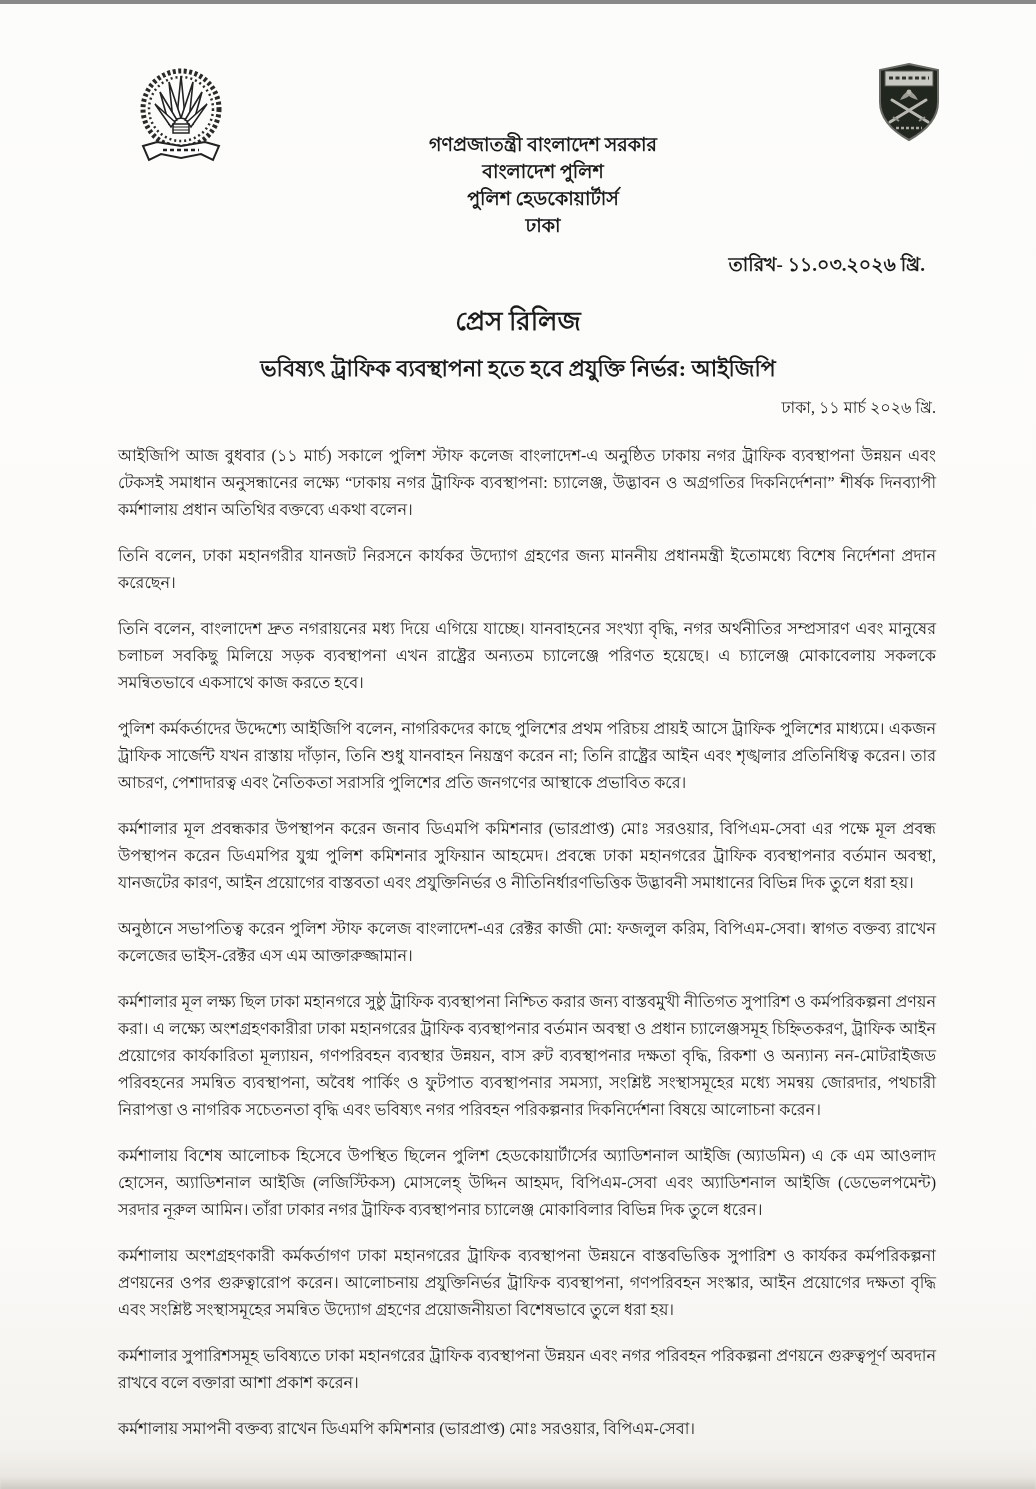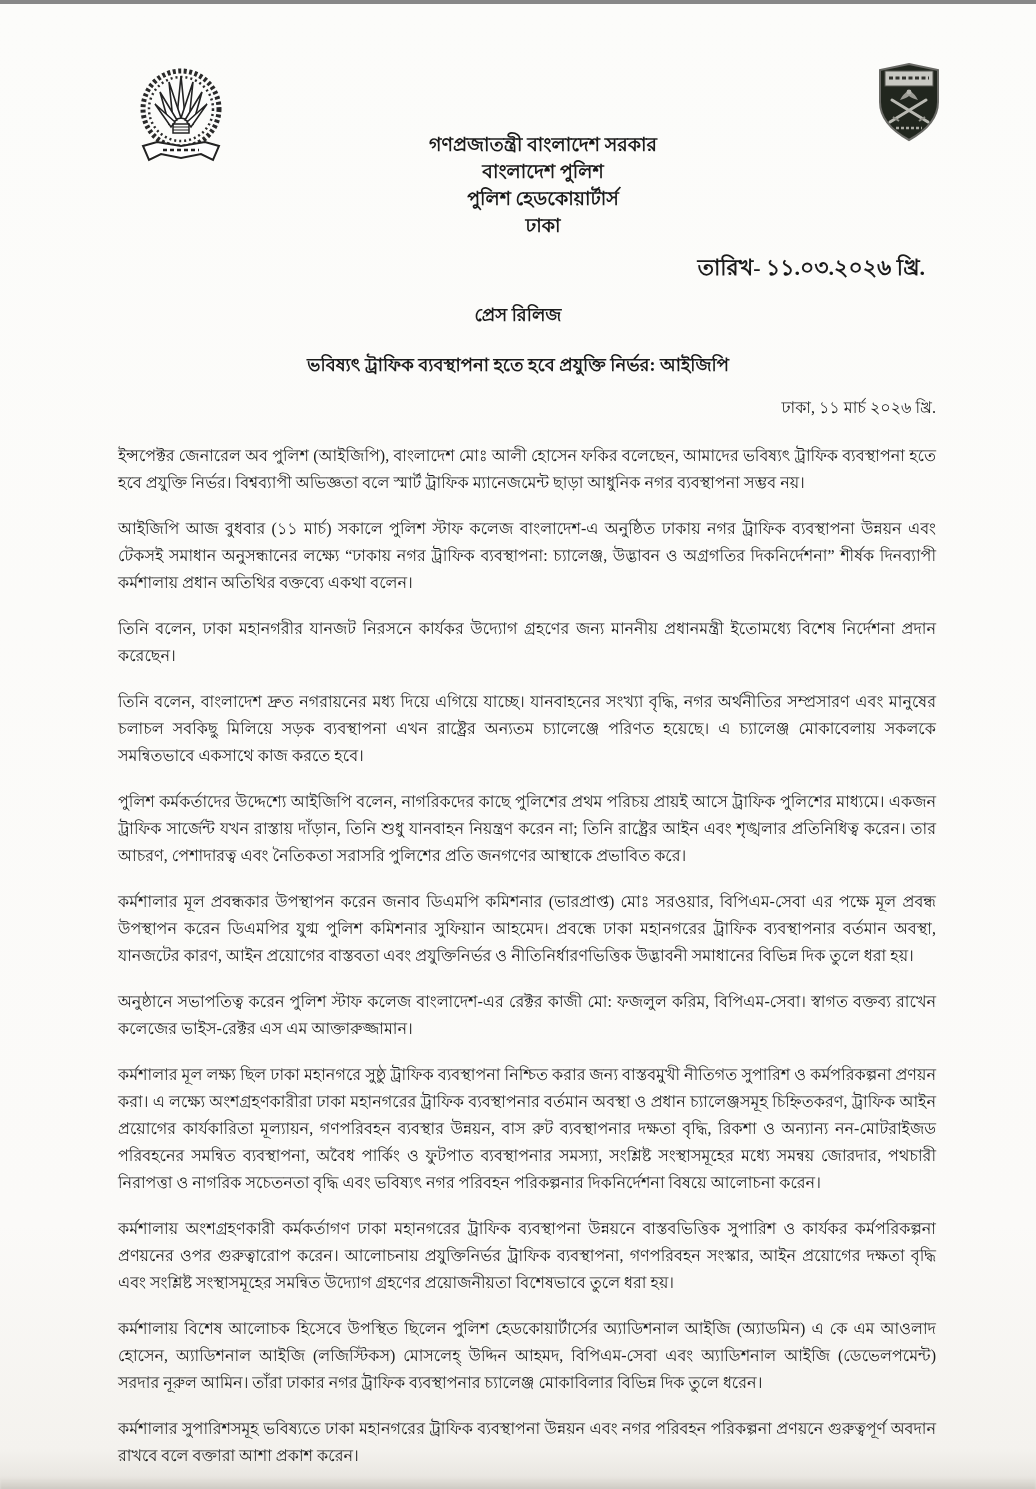--- a/index.html
+++ b/index.html
@@ -19,29 +19,29 @@
   }
   .emblem-left{position:absolute;left:133px;top:60px;width:96px;height:112px;}
   .emblem-right{position:absolute;left:876px;top:58px;width:66px;height:82px;}
   .gov-header{
     position:absolute;top:127px;left:0;width:100%;
     text-align:center;transform:translateX(25px);
     font-size:19px;line-height:27px;font-weight:600;
   }
   .date-line{
     position:absolute;top:246px;right:111px;
-    font-size:22px;font-weight:700;
+    font-size:19px;font-weight:700;
   }
   .doc-title{
     position:absolute;top:297px;left:0;width:100%;text-align:center;
-    font-size:18px;font-weight:700;
+    font-size:26px;font-weight:700;
   }
   .doc-subtitle{
     position:absolute;top:347px;left:0;width:100%;text-align:center;
-    font-size:18px;font-weight:700;
+    font-size:22px;font-weight:700;
   }
   .body-text{
     position:absolute;top:390px;left:118px;width:818px;
     font-size:16px;line-height:27px;
     text-align:justify;
   }
   .body-text p{margin:0 0 19px 0;}
   .body-text p.dateline{text-align:right;margin-bottom:21px;}
 </style>
 </head>
@@ -102,28 +102,27 @@
     <div>ঢাকা</div>
   </div>
 
   <div class="date-line">তারিখ- ১১.০৩.২০২৬ খ্রি.</div>
 
   <div class="doc-title">প্রেস রিলিজ</div>
   <div class="doc-subtitle">ভবিষ্যৎ ট্রাফিক ব্যবস্থাপনা হতে হবে প্রযুক্তি নির্ভর: আইজিপি</div>
 
   <div class="body-text">
     <p class="dateline">ঢাকা, ১১ মার্চ ২০২৬ খ্রি.</p>
-    <p>ইন্সপেক্টর জেনারেল অব পুলিশ (আইজিপি), বাংলাদেশ মোঃ আলী হোসেন ফকির বলেছেন, আমাদের ভবিষ্যৎ ট্রাফিক ব্যবস্থাপনা হতে হবে প্রযুক্তি নির্ভর। বিশ্বব্যাপী অভিজ্ঞতা বলে স্মার্ট ট্রাফিক ম্যানেজমেন্ট ছাড়া আধুনিক নগর ব্যবস্থাপনা সম্ভব নয়।</p>
     <p>আইজিপি আজ বুধবার (১১ মার্চ) সকালে পুলিশ স্টাফ কলেজ বাংলাদেশ-এ অনুষ্ঠিত ঢাকায় নগর ট্রাফিক ব্যবস্থাপনা উন্নয়ন এবং টেকসই সমাধান অনুসন্ধানের লক্ষ্যে “ঢাকায় নগর ট্রাফিক ব্যবস্থাপনা: চ্যালেঞ্জ, উদ্ভাবন ও অগ্রগতির দিকনির্দেশনা” শীর্ষক দিনব্যাপী কর্মশালায় প্রধান অতিথির বক্তব্যে একথা বলেন।</p>
     <p>তিনি বলেন, ঢাকা মহানগরীর যানজট নিরসনে কার্যকর উদ্যোগ গ্রহণের জন্য মাননীয় প্রধানমন্ত্রী ইতোমধ্যে বিশেষ নির্দেশনা প্রদান করেছেন।</p>
     <p>তিনি বলেন, বাংলাদেশ দ্রুত নগরায়নের মধ্য দিয়ে এগিয়ে যাচ্ছে। যানবাহনের সংখ্যা বৃদ্ধি, নগর অর্থনীতির সম্প্রসারণ এবং মানুষের চলাচল সবকিছু মিলিয়ে সড়ক ব্যবস্থাপনা এখন রাষ্ট্রের অন্যতম চ্যালেঞ্জে পরিণত হয়েছে। এ চ্যালেঞ্জ মোকাবেলায় সকলকে সমন্বিতভাবে একসাথে কাজ করতে হবে।</p>
     <p>পুলিশ কর্মকর্তাদের উদ্দেশ্যে আইজিপি বলেন, নাগরিকদের কাছে পুলিশের প্রথম পরিচয় প্রায়ই আসে ট্রাফিক পুলিশের মাধ্যমে। একজন ট্রাফিক সার্জেন্ট যখন রাস্তায় দাঁড়ান, তিনি শুধু যানবাহন নিয়ন্ত্রণ করেন না; তিনি রাষ্ট্রের আইন এবং শৃঙ্খলার প্রতিনিধিত্ব করেন। তার আচরণ, পেশাদারত্ব এবং নৈতিকতা সরাসরি পুলিশের প্রতি জনগণের আস্থাকে প্রভাবিত করে।</p>
     <p>কর্মশালার মূল প্রবন্ধকার উপস্থাপন করেন জনাব ডিএমপি কমিশনার (ভারপ্রাপ্ত) মোঃ সরওয়ার, বিপিএম-সেবা এর পক্ষে মূল প্রবন্ধ উপস্থাপন করেন ডিএমপির যুগ্ম পুলিশ কমিশনার সুফিয়ান আহমেদ। প্রবন্ধে ঢাকা মহানগরের ট্রাফিক ব্যবস্থাপনার বর্তমান অবস্থা, যানজটের কারণ, আইন প্রয়োগের বাস্তবতা এবং প্রযুক্তিনির্ভর ও নীতিনির্ধারণভিত্তিক উদ্ভাবনী সমাধানের বিভিন্ন দিক তুলে ধরা হয়।</p>
     <p>অনুষ্ঠানে সভাপতিত্ব করেন পুলিশ স্টাফ কলেজ বাংলাদেশ-এর রেক্টর কাজী মো: ফজলুল করিম, বিপিএম-সেবা। স্বাগত বক্তব্য রাখেন কলেজের ভাইস-রেক্টর এস এম আক্তারুজ্জামান।</p>
     <p>কর্মশালার মূল লক্ষ্য ছিল ঢাকা মহানগরে সুষ্ঠু ট্রাফিক ব্যবস্থাপনা নিশ্চিত করার জন্য বাস্তবমুখী নীতিগত সুপারিশ ও কর্মপরিকল্পনা প্রণয়ন করা। এ লক্ষ্যে অংশগ্রহণকারীরা ঢাকা মহানগরের ট্রাফিক ব্যবস্থাপনার বর্তমান অবস্থা ও প্রধান চ্যালেঞ্জসমূহ চিহ্নিতকরণ, ট্রাফিক আইন প্রয়োগের কার্যকারিতা মূল্যায়ন, গণপরিবহন ব্যবস্থার উন্নয়ন, বাস রুট ব্যবস্থাপনার দক্ষতা বৃদ্ধি, রিকশা ও অন্যান্য নন-মোটরাইজড পরিবহনের সমন্বিত ব্যবস্থাপনা, অবৈধ পার্কিং ও ফুটপাত ব্যবস্থাপনার সমস্যা, সংশ্লিষ্ট সংস্থাসমূহের মধ্যে সমন্বয় জোরদার, পথচারী নিরাপত্তা ও নাগরিক সচেতনতা বৃদ্ধি এবং ভবিষ্যৎ নগর পরিবহন পরিকল্পনার দিকনির্দেশনা বিষয়ে আলোচনা করেন।</p>
+    <p>কর্মশালায় বিশেষ আলোচক হিসেবে উপস্থিত ছিলেন পুলিশ হেডকোয়ার্টার্সের অ্যাডিশনাল আইজি (অ্যাডমিন) এ কে এম আওলাদ হোসেন, অ্যাডিশনাল আইজি (লজিস্টিকস) মোসলেহ্ উদ্দিন আহমদ, বিপিএম-সেবা এবং অ্যাডিশনাল আইজি (ডেভেলপমেন্ট) সরদার নূরুল আমিন। তাঁরা ঢাকার নগর ট্রাফিক ব্যবস্থাপনার চ্যালেঞ্জ মোকাবিলার বিভিন্ন দিক তুলে ধরেন।</p>
     <p>কর্মশালায় অংশগ্রহণকারী কর্মকর্তাগণ ঢাকা মহানগরের ট্রাফিক ব্যবস্থাপনা উন্নয়নে বাস্তবভিত্তিক সুপারিশ ও কার্যকর কর্মপরিকল্পনা প্রণয়নের ওপর গুরুত্বারোপ করেন। আলোচনায় প্রযুক্তিনির্ভর ট্রাফিক ব্যবস্থাপনা, গণপরিবহন সংস্কার, আইন প্রয়োগের দক্ষতা বৃদ্ধি এবং সংশ্লিষ্ট সংস্থাসমূহের সমন্বিত উদ্যোগ গ্রহণের প্রয়োজনীয়তা বিশেষভাবে তুলে ধরা হয়।</p>
-    <p>কর্মশালায় বিশেষ আলোচক হিসেবে উপস্থিত ছিলেন পুলিশ হেডকোয়ার্টার্সের অ্যাডিশনাল আইজি (অ্যাডমিন) এ কে এম আওলাদ হোসেন, অ্যাডিশনাল আইজি (লজিস্টিকস) মোসলেহ্ উদ্দিন আহমদ, বিপিএম-সেবা এবং অ্যাডিশনাল আইজি (ডেভেলপমেন্ট) সরদার নূরুল আমিন। তাঁরা ঢাকার নগর ট্রাফিক ব্যবস্থাপনার চ্যালেঞ্জ মোকাবিলার বিভিন্ন দিক তুলে ধরেন।</p>
     <p>কর্মশালার সুপারিশসমূহ ভবিষ্যতে ঢাকা মহানগরের ট্রাফিক ব্যবস্থাপনা উন্নয়ন এবং নগর পরিবহন পরিকল্পনা প্রণয়নে গুরুত্বপূর্ণ অবদান রাখবে বলে বক্তারা আশা প্রকাশ করেন।</p>
     <p>কর্মশালায় সমাপনী বক্তব্য রাখেন ডিএমপি কমিশনার (ভারপ্রাপ্ত) মোঃ সরওয়ার, বিপিএম-সেবা।</p>
   </div>
 
   <div class="scan-edge-bottom"></div>
 </div>
 
 </body></html>

